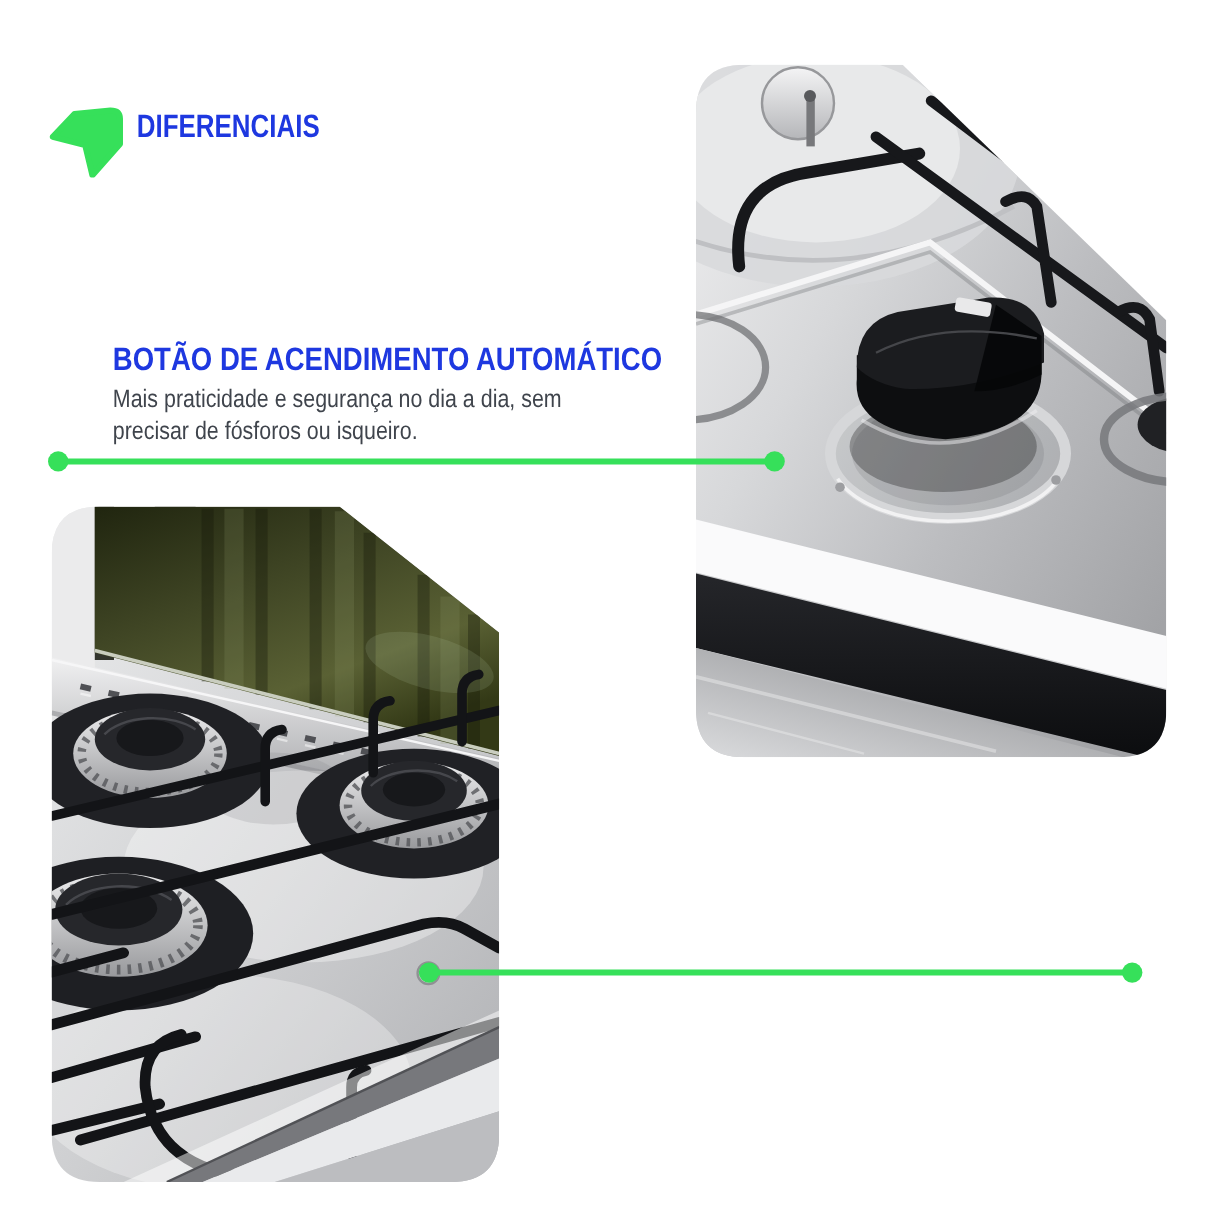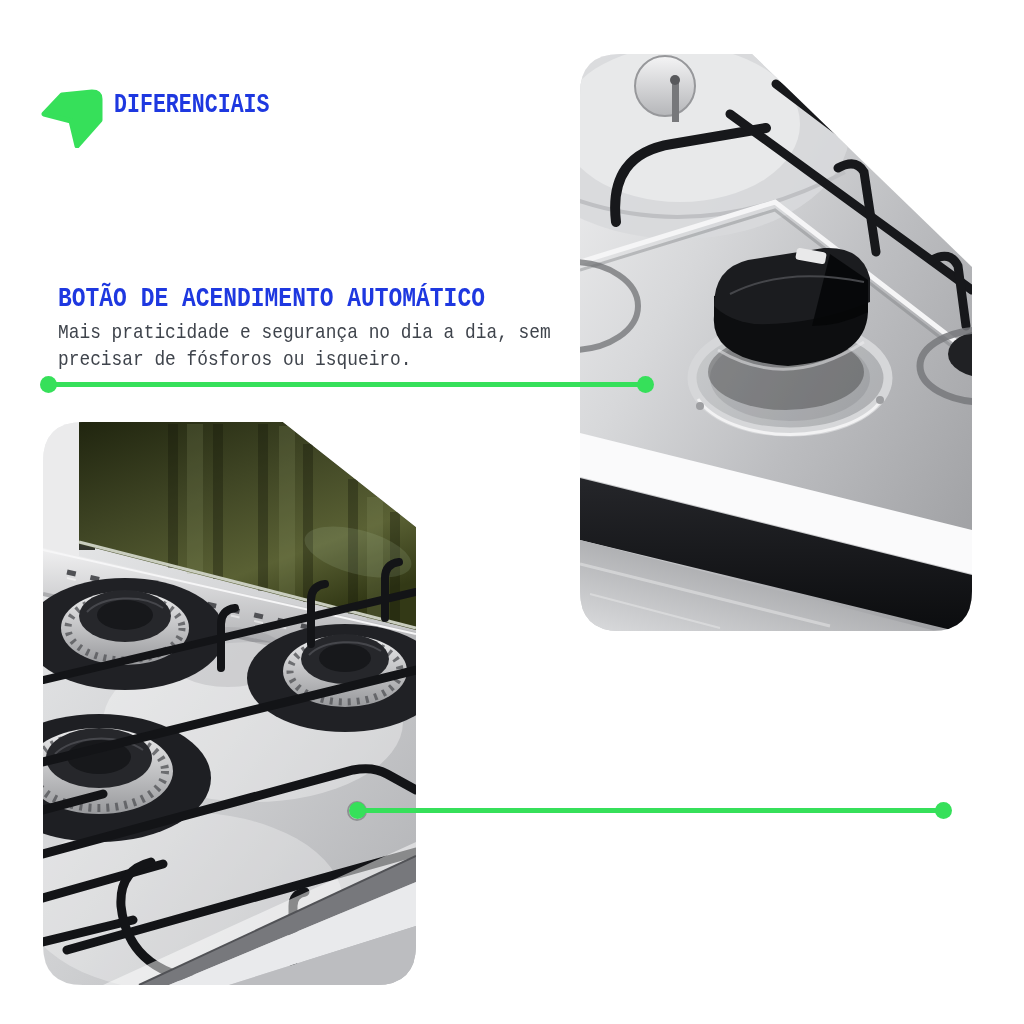--- a/index.html
+++ b/index.html
@@ -1,26 +1,26 @@
 <!DOCTYPE html>
 <html><head>
 <meta charset="utf-8">
 <style>
   html,body{margin:0;padding:0;background:#ffffff;}
   .canvas{position:relative;width:1024px;height:1024px;background:#ffffff;overflow:hidden;
-          font-family:Liberation Mono, monospace;}
+          font-family:Liberation Sans, sans-serif;}
 
   
   .header{position:absolute;left:38px;top:82px;display:flex;align-items:flex-start;gap:10px;}
   .header-icon{width:66px;height:66px;display:block;}
   .header-title{margin:8px 0 0;font-size:27px;line-height:30px;font-weight:bold;color:#1e38e0;
                 letter-spacing:0;white-space:nowrap;transform:scaleX(.8);transform-origin:0 0;}
 
   
-  .feature{position:absolute;}
+  .feature{position:absolute;margin-left:36px;}
   .feature-ignition{left:58px;top:284px;text-align:left;}
   .feature-grates{right:81px;top:703px;text-align:right;}
   .feature-inner{white-space:nowrap;transform:scaleX(.85);}
   .feature-ignition .feature-inner{transform-origin:0 0;}
   .feature-grates .feature-inner{transform-origin:100% 0;}
   .feature-title{margin:0;font-size:27px;line-height:31px;font-weight:bold;color:#1e38e0;}
   .feature-desc{margin:4px 0 0;font-size:21px;line-height:27px;color:#3f444c;}
 
   
   .line{position:absolute;height:5px;background:#36e05a;border-radius:3px;}

